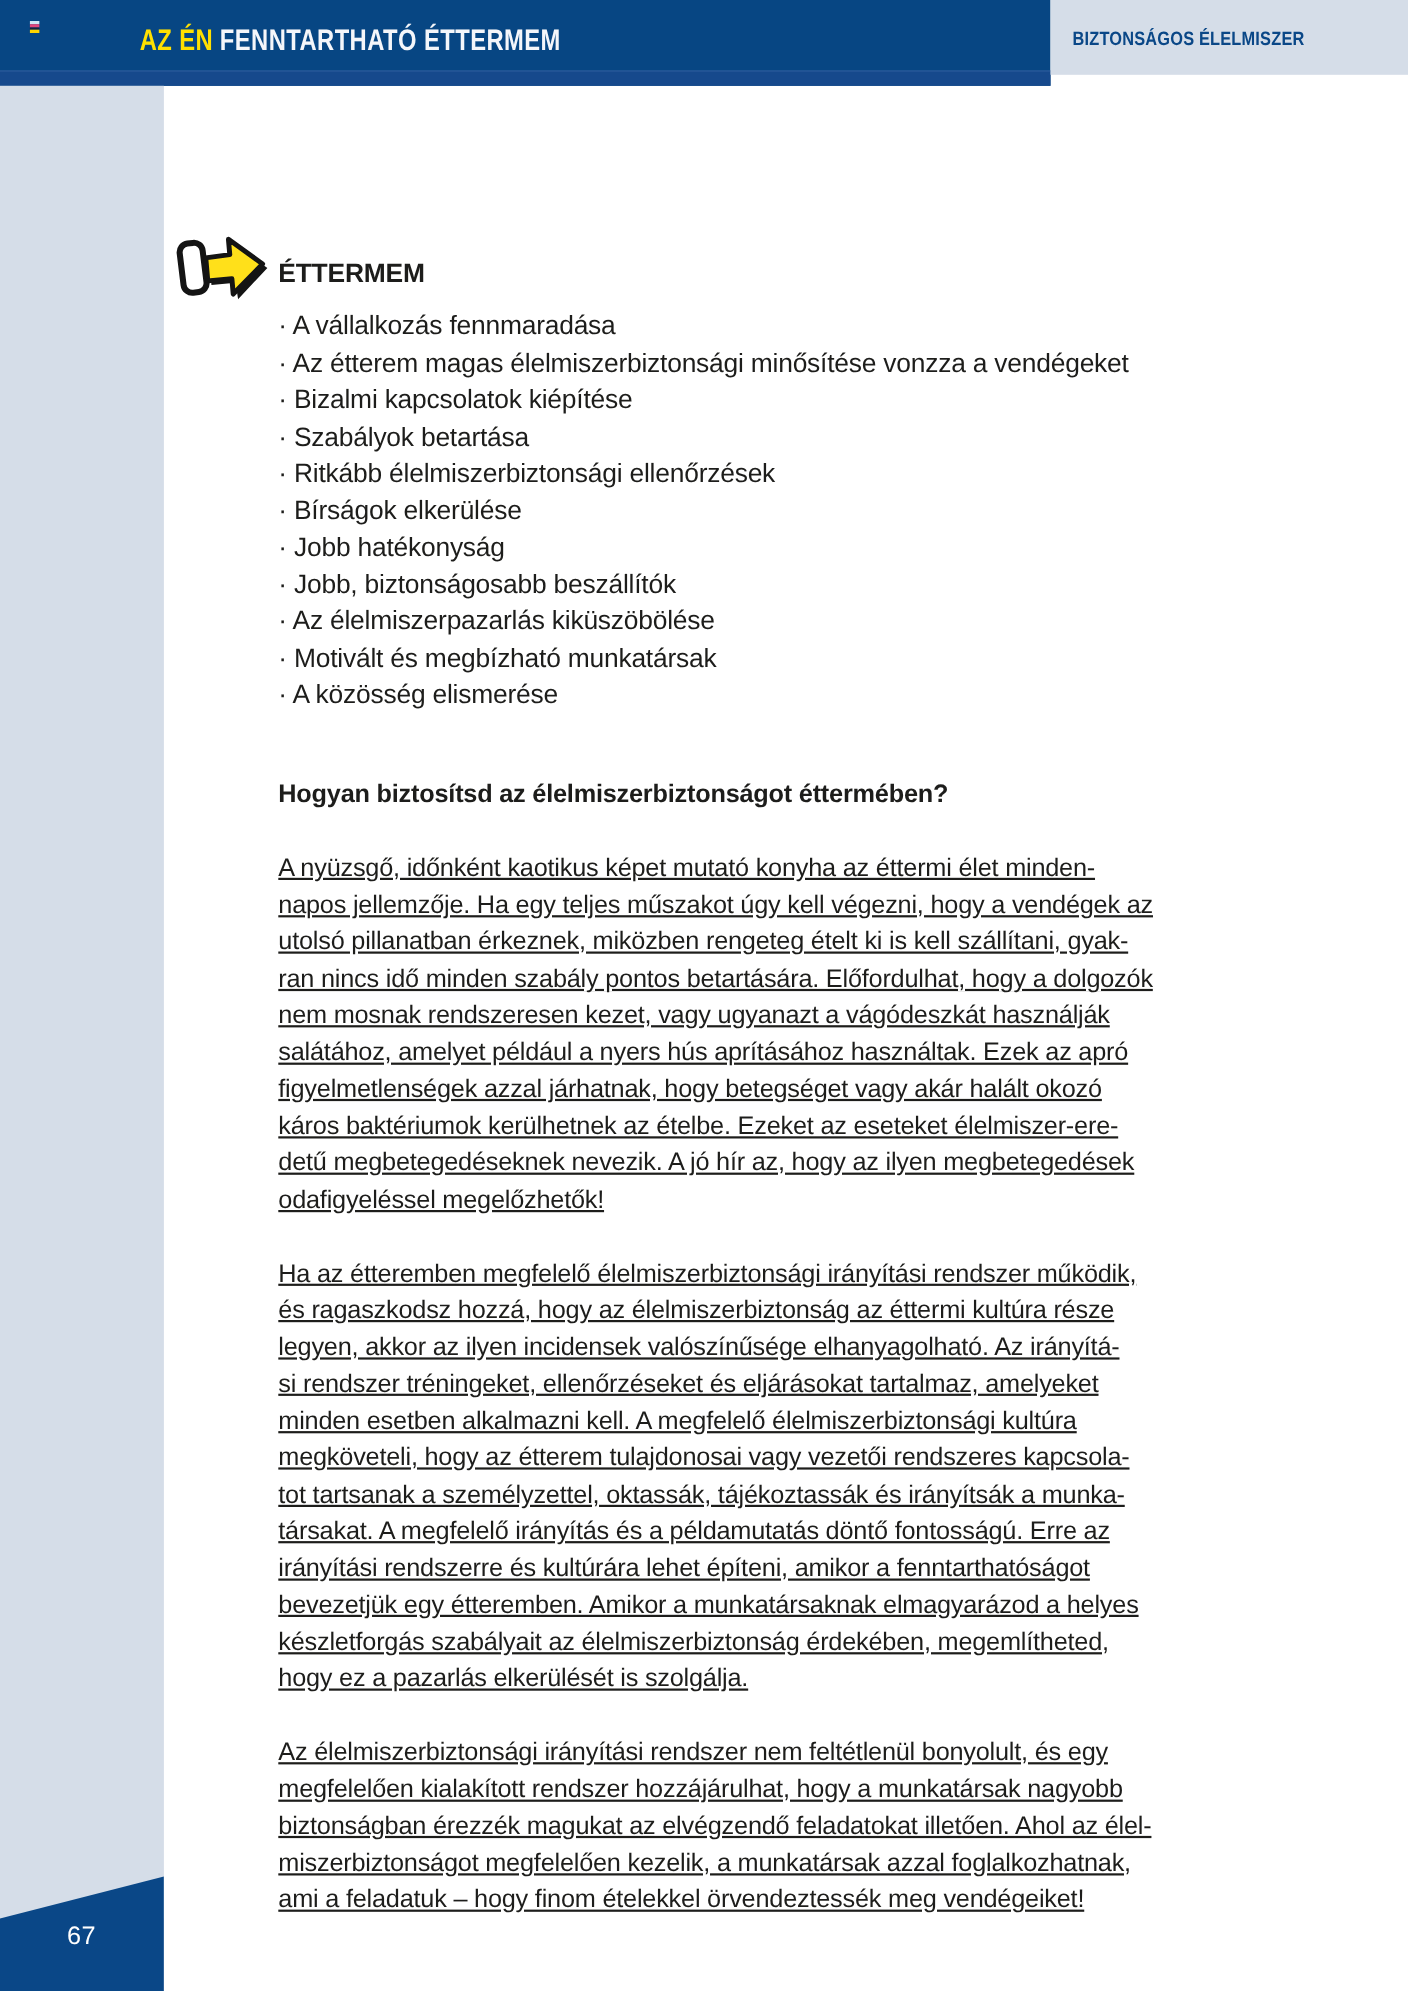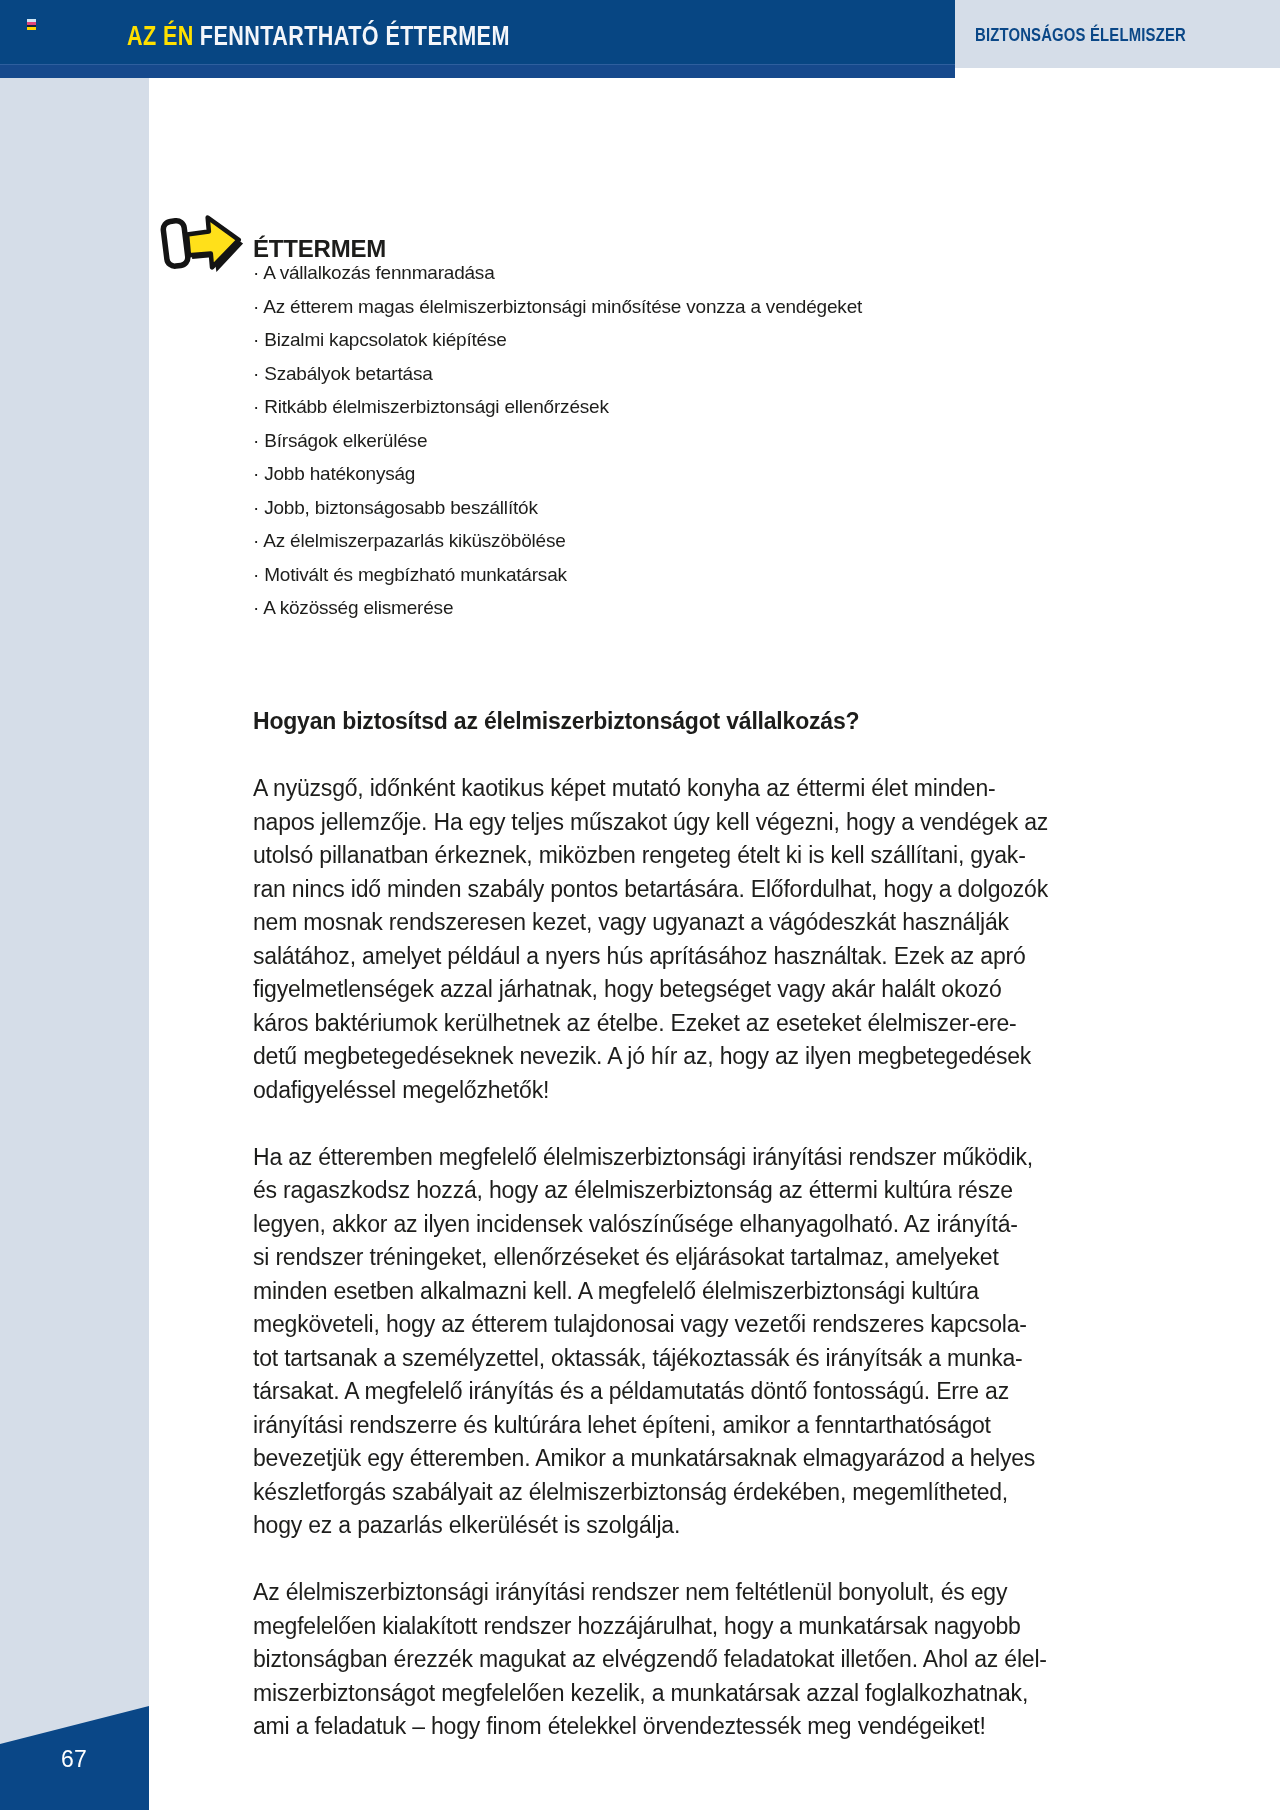--- a/index.html
+++ b/index.html
@@ -62,32 +62,32 @@
     color:#ffffff;font-size:23px;letter-spacing:.3px;
   }
 
   
   .benefits-icon{position:absolute;left:158px;top:210px;width:90px;height:76px;}
   .benefits-heading{
     position:absolute;left:253px;top:235px;
     font-size:24px;font-weight:bold;color:#1d1d1b;letter-spacing:-0.2px;
   }
   .benefits-list{
-    position:absolute;left:253px;top:256px;width:880px;
-    font-size:19px;line-height:33.5px;color:#1d1d1b;letter-spacing:-0.2px;
+    position:absolute;left:253px;top:280px;width:880px;
+    font-size:24px;line-height:33.5px;color:#1d1d1b;letter-spacing:-0.2px;
     white-space:pre-line;
   }
 
   
   .article{
     position:absolute;left:253px;top:705px;width:880px;
     font-size:23px;line-height:33.5px;color:#1d1d1b;letter-spacing:-0.2px;
   }
   .article-heading{font-weight:bold;}
-  .para{white-space:pre-line;margin-top:33.5px;}
+  .para{white-space:pre-line;margin-top:33.5px;text-decoration:underline;}
 </style>
 </head>
 <body>
 
 <div class="page">
 
   <div class="header-band">
     <div class="header-flag">
       <span class="flag-s1"></span>
       <span class="flag-s2"></span>
@@ -123,21 +123,21 @@
 · Szabályok betartása
 · Ritkább élelmiszerbiztonsági ellenőrzések
 · Bírságok elkerülése
 · Jobb hatékonyság
 · Jobb, biztonságosabb beszállítók
 · Az élelmiszerpazarlás kiküszöbölése
 · Motivált és megbízható munkatársak
 · A közösség elismerése</div>
 
   <div class="article">
-    <div class="article-heading">Hogyan biztosítsd az élelmiszerbiztonságot vállalkozás?</div>
+    <div class="article-heading">Hogyan biztosítsd az élelmiszerbiztonságot éttermében?</div>
     <div class="para">A nyüzsgő, időnként kaotikus képet mutató konyha az éttermi élet minden-
 napos jellemzője. Ha egy teljes műszakot úgy kell végezni, hogy a vendégek az
 utolsó pillanatban érkeznek, miközben rengeteg ételt ki is kell szállítani, gyak-
 ran nincs idő minden szabály pontos betartására. Előfordulhat, hogy a dolgozók
 nem mosnak rendszeresen kezet, vagy ugyanazt a vágódeszkát használják
 salátához, amelyet például a nyers hús aprításához használtak. Ezek az apró
 figyelmetlenségek azzal járhatnak, hogy betegséget vagy akár halált okozó
 káros baktériumok kerülhetnek az ételbe. Ezeket az eseteket élelmiszer-ere-
 detű megbetegedéseknek nevezik. A jó hír az, hogy az ilyen megbetegedések
 odafigyeléssel megelőzhetők!</div>

